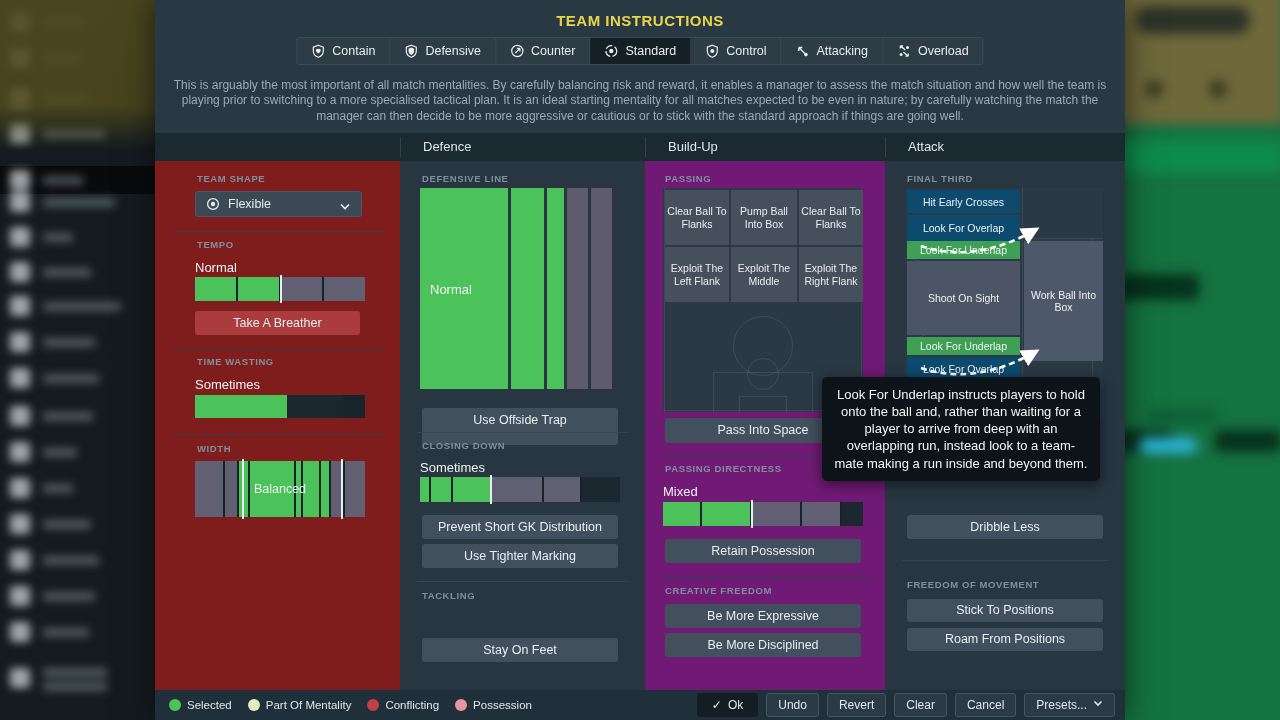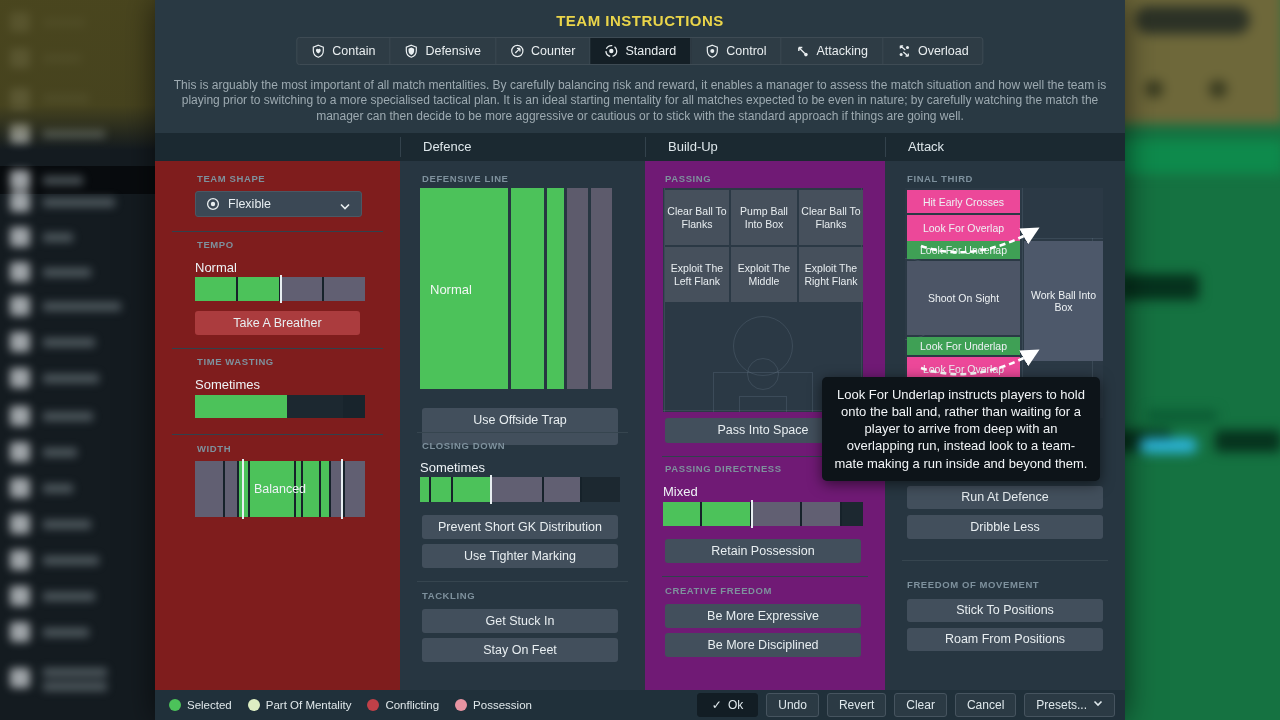--- a/index.html
+++ b/index.html
@@ -80,21 +80,21 @@
   
   .pitch{position:absolute;background:#2b3945;overflow:hidden;}
   .pline{position:absolute;background:rgba(170,190,210,.12);}
   .pbox{position:absolute;border:1px solid rgba(170,190,210,.14);}
   .pcircle{position:absolute;border:1px solid rgba(170,190,210,.14);border-radius:50%;}
   .zone{background:#46505c;color:#e8edf0;font-size:10.5px;line-height:1.2;display:flex;
         align-items:center;justify-content:center;text-align:center;cursor:pointer;}
   .zrow{position:absolute;display:flex;gap:2px;}
   .fzone{position:absolute;display:flex;align-items:center;justify-content:center;text-align:center;
          font-size:10.5px;color:#eef2f4;cursor:pointer;}
-  .fzone.zr{background:#ec4899;}
+  .fzone.zr{background:#0c4a6e;}
   .fzone.zg{background:#3fa055;}
   .fzone.zx{background:#4c5566;}
   .arrowsvg{position:absolute;left:0;top:0;pointer-events:none;}
 
   
   .tooltip{position:absolute;left:667px;top:377px;width:254px;padding:9px 12px;background:#0d1419;
            border-radius:5px;color:#f2f5f7;font-size:13px;line-height:1.32;text-align:center;
            box-shadow:0 3px 14px rgba(0,0,0,.55);z-index:30;}
 
   
@@ -373,21 +373,20 @@
           <div class="seg g" style="width:38px"></div>
           <div class="seg x" style="width:50px"></div>
           <div class="seg x" style="width:37px"></div>
           <div class="seg e" style="width:38px"></div>
           <div class="mark" style="left:70px"></div>
         </div>
         <div class="btn" style="left:22px;top:383px;width:196px">Use Tighter Marking</div>
         <div class="btn" style="left:22px;top:354px;width:196px">Prevent Short GK Distribution</div>
         <div class="hr" style="left:17px;top:420px;width:211px;background:#36454f"></div>
         <div class="lbl" style="left:22px;top:429px">TACKLING</div>
-        <div class="btn" style="left:22px;top:448px;width:196px">Get Stuck In</div>
         <div class="btn" style="left:22px;top:477px;width:196px">Stay On Feet</div>
       </div>
 
       <div class="col col3">
         <div class="lbl" style="left:20px;top:12px">PASSING</div>
         <div class="pitch" style="left:18px;top:27px;width:200px;height:224px">
           <div class="pline" style="left:1px;top:0;width:1px;height:224px"></div>
           <div class="pline" style="left:198px;top:0;width:1px;height:224px"></div>
           <div class="pline" style="left:0;top:222px;width:200px;height:1px"></div>
           <div class="pcircle" style="left:70px;top:128px;width:58px;height:58px"></div>
@@ -442,21 +441,20 @@
           <svg class="arrowsvg" width="198" height="230">
             <defs>
               <marker id="ah" markerWidth="7" markerHeight="7" refX="5" refY="3.5" orient="auto">
                 <path d="M0,0 L7,3.5 L0,7 Z" fill="#ffffff"></path>
               </marker>
             </defs>
             <path d="M 16 58 Q 70 76 130 42" fill="none" stroke="#ffffff" stroke-width="2.6" stroke-dasharray="6 4" marker-end="url(#ah)"></path>
             <path d="M 16 180 Q 70 198 130 164" fill="none" stroke="#ffffff" stroke-width="2.6" stroke-dasharray="6 4" marker-end="url(#ah)"></path>
           </svg>
         </div>
-        <div class="btn" style="left:22px;top:325px;width:196px;height:23px;line-height:23px">Run At Defence</div>
         <div class="btn" style="left:22px;top:354px;width:196px">Dribble Less</div>
         <div class="hr" style="left:17px;top:399px;width:206px;background:#36454f"></div>
         <div class="lbl" style="left:22px;top:418px">FREEDOM OF MOVEMENT</div>
         <div class="btn" style="left:22px;top:467px;width:196px;height:23px;line-height:23px">Roam From Positions</div>
         <div class="btn" style="left:22px;top:438px;width:196px;height:23px;line-height:23px">Stick To Positions</div>
       </div>
     </div>
 
     <div class="tooltip">Look For Underlap instructs players to hold onto the ball and, rather than waiting for a player to arrive from deep with an overlapping run, instead look to a team-mate making a run inside and beyond them.</div>
 

